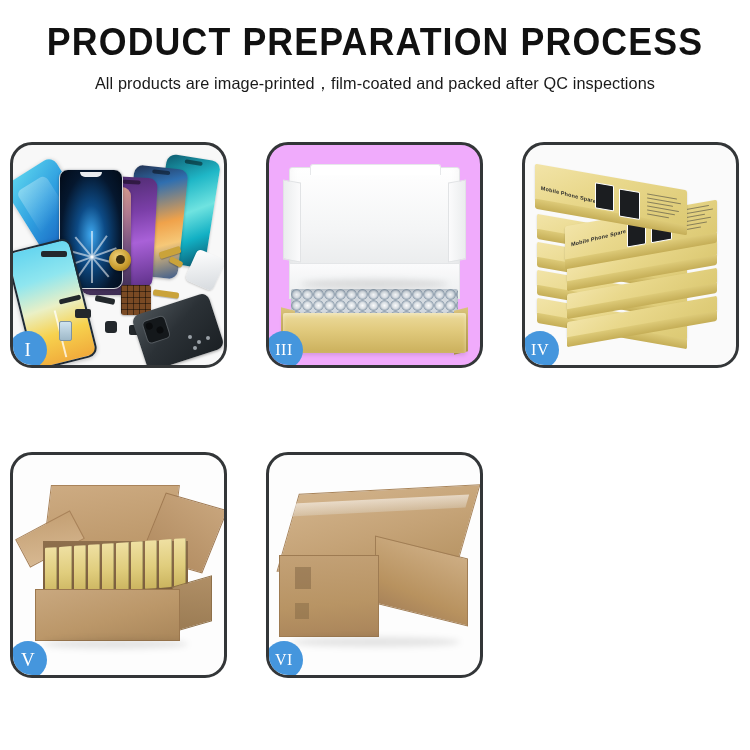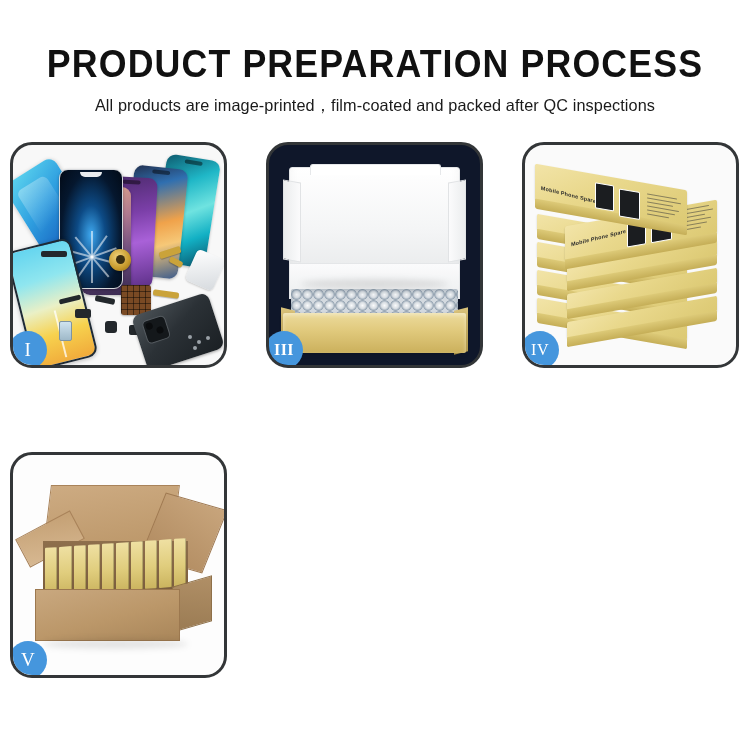--- a/index.html
+++ b/index.html
@@ -1,21 +1,21 @@
 <!DOCTYPE html>
 <html><head>
 <meta charset="utf-8">
 <style>
   html,body{margin:0;padding:0;}
   body{
     width:750px;height:750px;background:#ffffff;
     font-family:"Liberation Sans","DejaVu Sans",sans-serif;
     overflow:hidden;position:relative;
   }
-  .header{width:750px;text-align:center;padding-top:42px;box-sizing:border-box;}
+  .header{width:750px;text-align:center;padding-top:20px;box-sizing:border-box;}
   .title{
     font-size:38px;font-weight:700;color:#111111;
     letter-spacing:1.2px;transform:scaleX(.94);
     font-family:"Liberation Sans","DejaVu Sans",sans-serif;
     line-height:44px;white-space:nowrap;
   }
   .subtitle{
     font-size:16.5px;color:#1a1a1a;line-height:22px;margin-top:8px;
     letter-spacing:.1px;white-space:nowrap;transform:scaleX(.985);
   }
@@ -138,21 +138,21 @@
   }
   .bubble-gloss{
     position:absolute;left:6px;top:0;width:44px;height:100%;
     background:linear-gradient(100deg,rgba(255,255,255,.55),rgba(255,255,255,0));
     pointer-events:none;
   }
   .bubble-seam{position:absolute;left:8px;right:8px;top:56%;height:4px;
     background:linear-gradient(90deg,rgba(255,255,255,.75),rgba(190,200,210,.5));border-radius:2px;}
 
   
-  .p3{background:#0f172a;font-weight:bold;}
+  .p3{background:#f0abfc;}
   .mailer{position:absolute;left:14px;right:14px;top:22px;bottom:48px;}
   .mailer-backlid{
     position:absolute;left:6px;right:6px;top:0;height:112px;border-radius:3px;
     background:linear-gradient(180deg,#ffffff 0%,#f4f5f6 55%,#e7e9ea 100%);
     border:1px solid #e2e4e6;box-shadow:inset 0 -6px 10px rgba(0,0,0,.05);
   }
   .mailer-backlid:before{content:"";position:absolute;left:12%;top:-4px;width:76%;height:10px;
     background:#ffffff;border:1px solid #e6e8ea;border-bottom:none;border-radius:3px 3px 0 0;}
   .mailer-sideflapL{position:absolute;left:0;top:14px;width:16px;height:78px;
     background:linear-gradient(90deg,#ebedee,#fbfbfc);border:1px solid #e1e3e5;transform:skewY(10deg);}
@@ -415,14 +415,28 @@
             <span></span>
         </div>
         <div class="c-side"></div>
         <div class="c-front"></div>
         <div class="c-shadow"></div>
       </div>
     </div>
     <div class="badge">V</div>
   </div>
 
+  <div class="panel p6">
+    <div class="panel-inner">
+      <div class="sealed">
+        <div class="s-top"></div>
+        <div class="s-tape"></div>
+        <div class="s-right"></div>
+        <div class="s-front"></div>
+        <div class="s-tab1"></div>
+        <div class="s-tab2"></div>
+        <div class="s-shadow"></div>
+      </div>
+    </div>
+    <div class="badge wide">VI</div>
+  </div>
 
 </div>
 
 </body></html>

